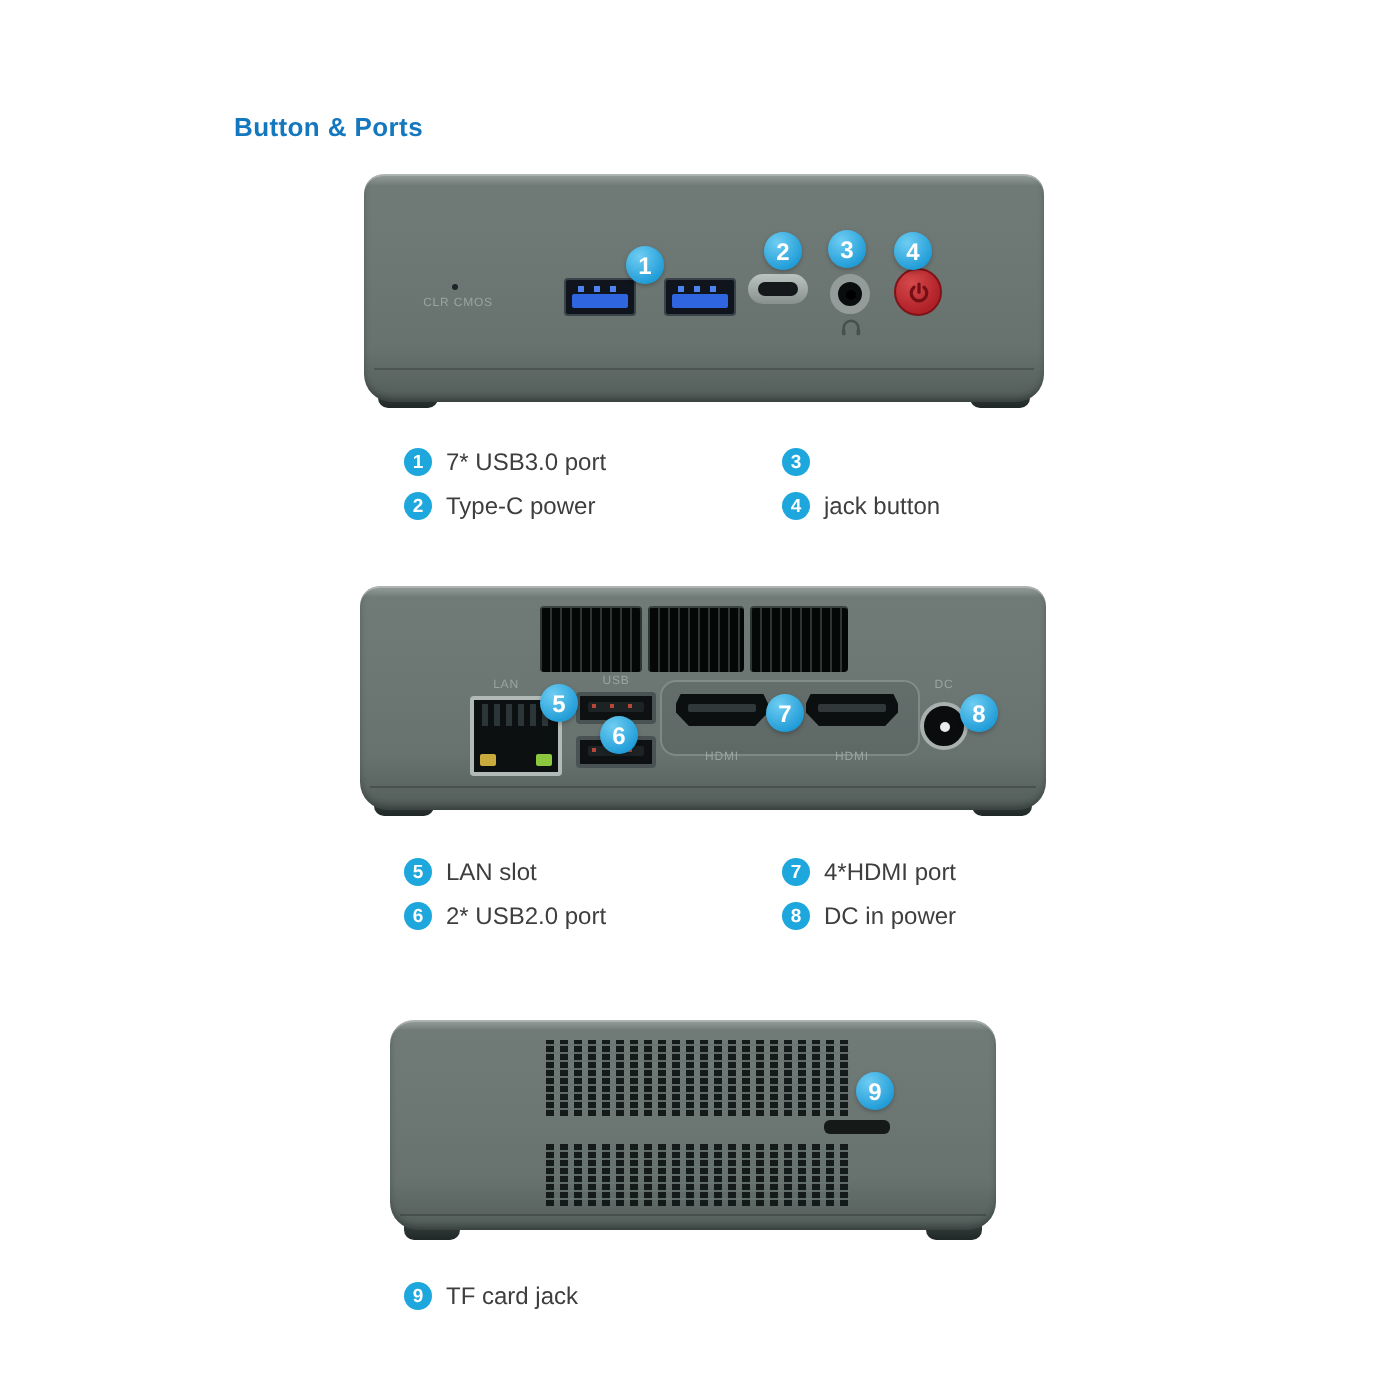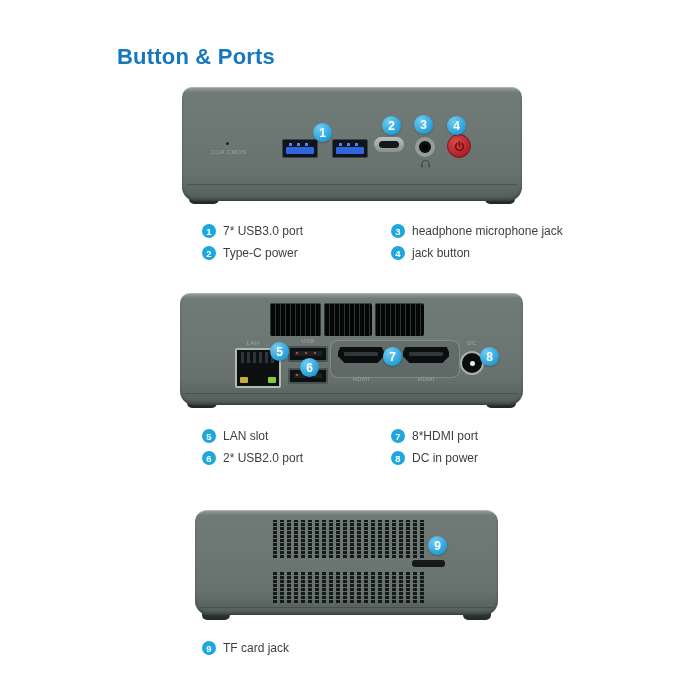--- a/index.html
+++ b/index.html
@@ -3,22 +3,22 @@
 <meta charset="utf-8">
 <style>
   html,body{margin:0;padding:0;}
   body{
     width:700px;height:700px;background:#ffffff;position:relative;overflow:hidden;
     font-family:"Liberation Sans", sans-serif;
   }
   .canvas{position:absolute;inset:0;}
   
   .page-title{
-    position:absolute;left:117px;top:44px;
-    font-size:22px;font-weight:bold;color:#1577BD;letter-spacing:.2px;
+    position:absolute;left:117px;top:56px;
+    font-size:13px;font-weight:bold;color:#1577BD;letter-spacing:.2px;
   }
   
   .device{position:absolute;}
   .chassis{
     position:absolute;left:0;top:0;right:0;
     background:linear-gradient(180deg,#99a19e 0%,#707b77 5%,#6c7773 45%,#67726f 76%,#57625f 95%,#4a5552 100%);
     border-radius:10px 10px 14px 14px;
     box-shadow:inset 0 1px 0 rgba(255,255,255,.25), inset 0 -2px 3px rgba(0,0,0,.25);
   }
   .seam{position:absolute;left:5px;right:5px;height:1px;background:rgba(0,0,0,.20);}
@@ -145,21 +145,20 @@
         <span>7* USB3.0 port</span>
       </div>
       <div class="legend-item">
         <span class="lnum">2</span>
         <span>Type-C power</span>
       </div>
     </div>
     <div class="col">
       <div class="legend-item">
         <span class="lnum">3</span>
-        <span>headphone microphone jack</span>
       </div>
       <div class="legend-item">
         <span class="lnum">4</span>
         <span>jack button</span>
       </div>
     </div>
   </div>
 
   <div class="device" style="left:180px;top:293px;width:343px;height:119px;">
     <div class="foot l" style="top:105px;"></div>
@@ -210,21 +209,21 @@
         <span>LAN slot</span>
       </div>
       <div class="legend-item">
         <span class="lnum">6</span>
         <span>2* USB2.0 port</span>
       </div>
     </div>
     <div class="col">
       <div class="legend-item">
         <span class="lnum">7</span>
-        <span>8*HDMI port</span>
+        <span>4*HDMI port</span>
       </div>
       <div class="legend-item">
         <span class="lnum">8</span>
         <span>DC in power</span>
       </div>
     </div>
   </div>
 
   <div class="device" style="left:195px;top:510px;width:303px;height:112px;">
     <div class="foot l" style="top:100px;width:28px;"></div>

